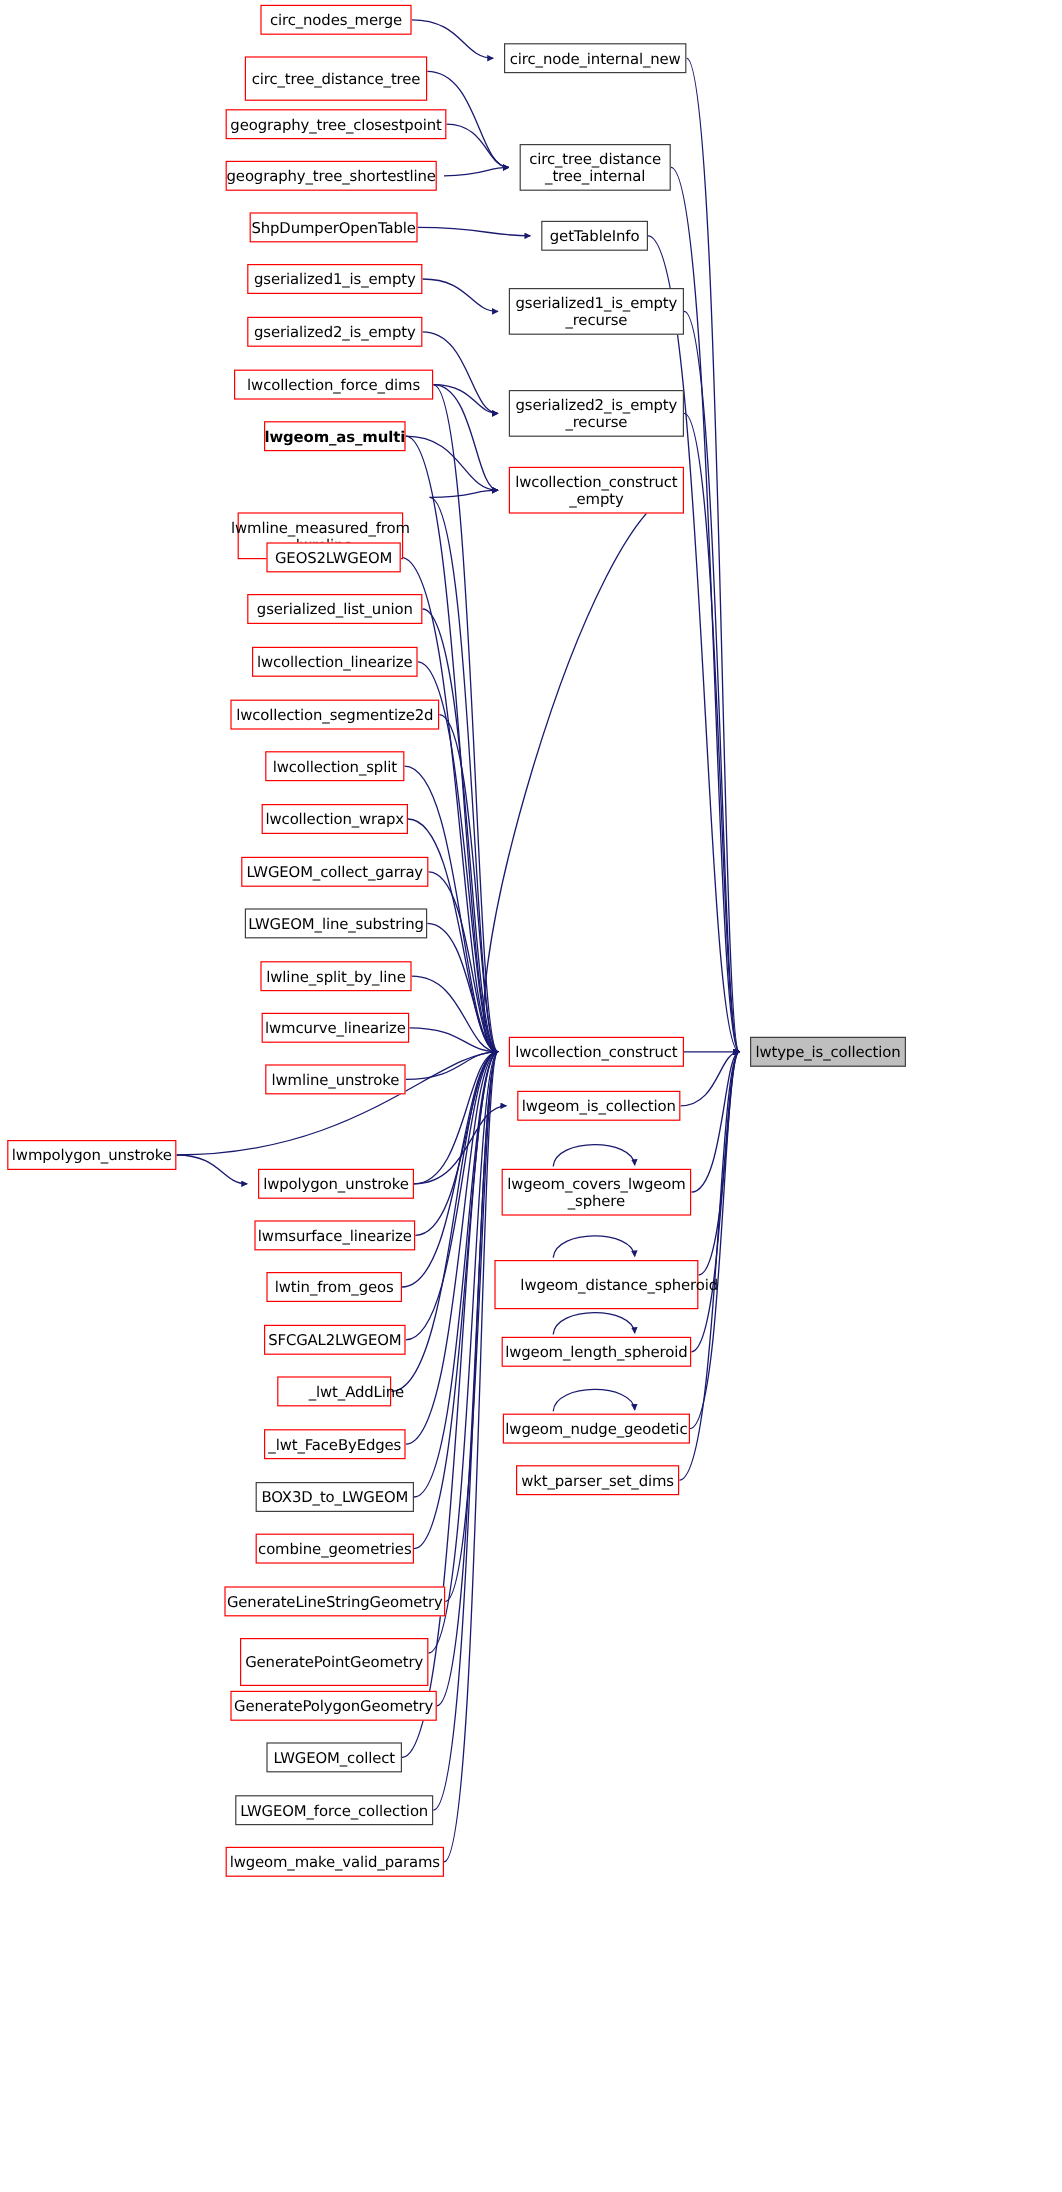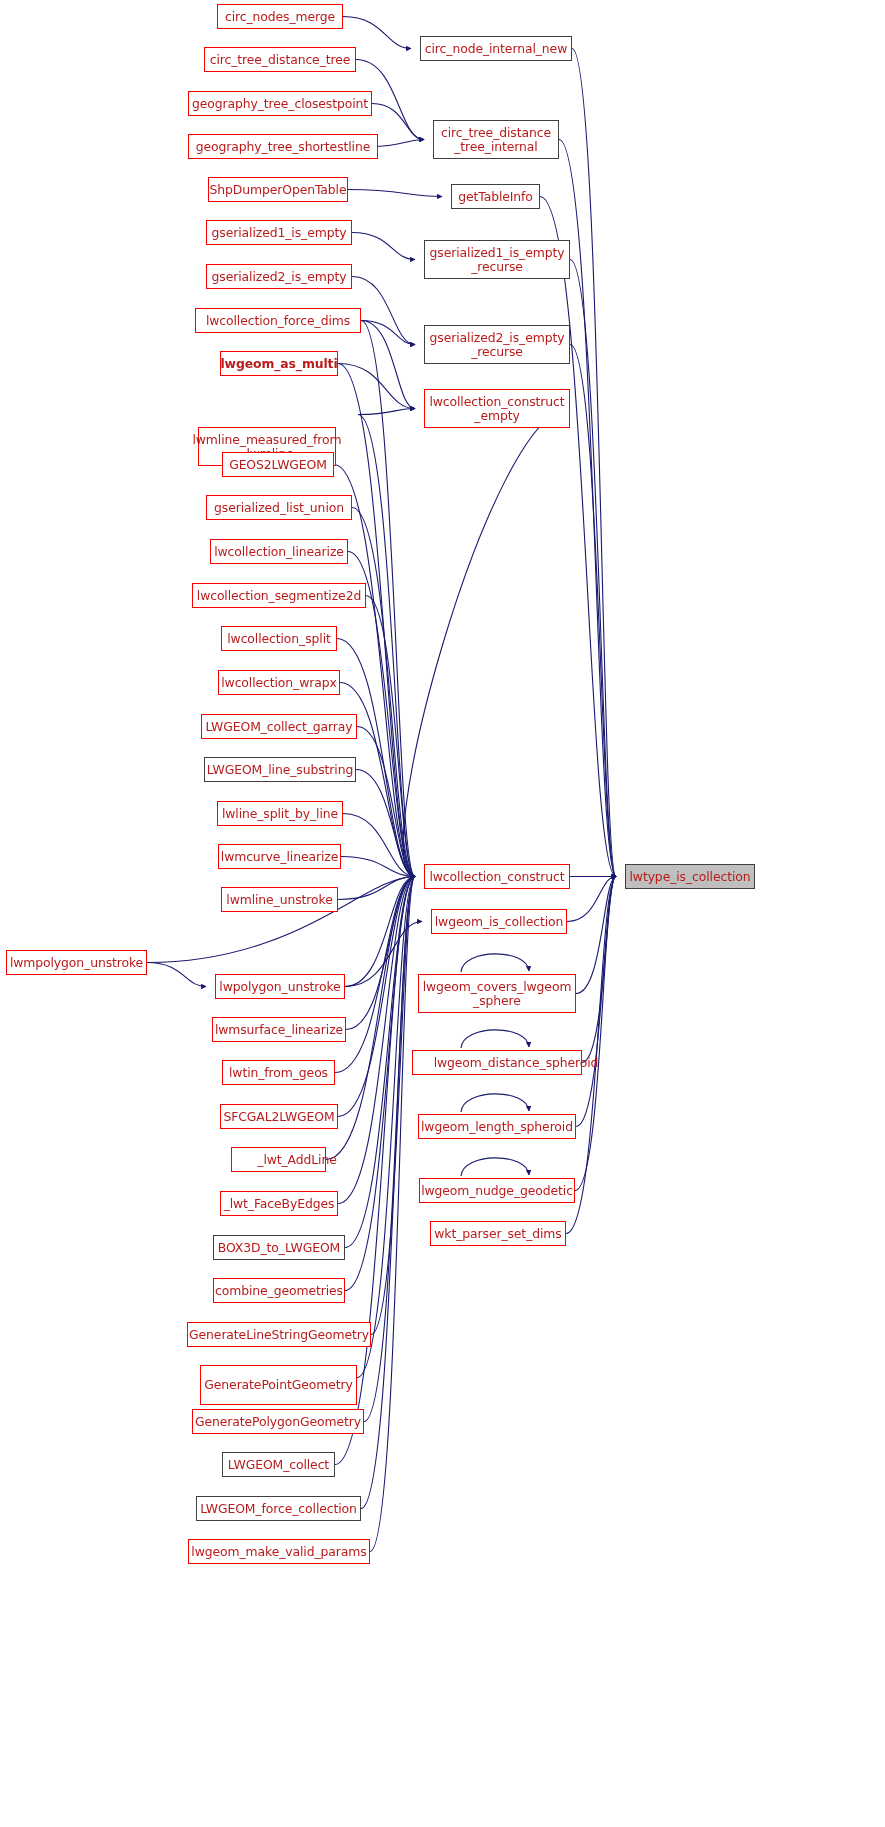--- a/index.html
+++ b/index.html
@@ -25,21 +25,21 @@
   }
   .node {
     position: absolute;
     box-sizing: border-box;
     display: flex;
     align-items: center;
     justify-content: center;
     text-align: center;
     background: #ffffff;
     border: 1px solid #ff0000;
-    color: #b91c1c;
+    color: #000000;
     font-size: 12.4px;
     line-height: 14px;
     white-space: pre-line;
     letter-spacing: -0.1px;
     padding: 0 2px;
   }
   .node.black {
     border: 1px solid #404040;
   }
   .node.current {
@@ -115,25 +115,25 @@
         <path d="M 370 1551.5 C 399.7 1551.5, 399.7 876.5, 415 876.5" marker-end="url(#arrow)"></path>
         <path d="M 358 414.5 C 394.3 414.5, 394.3 876.5, 415 876.5" marker-end="url(#arrow)"></path>
         <path d="M 338 363.5 C 385.3 363.5, 385.3 876.5, 415 876.5" marker-end="url(#arrow)"></path>
         <path d="M 361 320.5 C 395.65 320.5, 395.65 876.5, 415 876.5" marker-end="url(#arrow)"></path>
         <path d="M 345 986.5 C 392.3 986.5, 392.3 921.5, 422 921.5" marker-end="url(#arrow)"></path>
       </g>
   </svg>
   <div id="node-layer">
       <div class="node" style="left: 217px; top: 4px; width: 126px; height: 25px;">circ_nodes_merge</div>
       <div class="node black" style="left: 420px; top: 36px; width: 152px; height: 25px;">circ_node_internal_new</div>
-      <div class="node" style="left: 204px; top: 47px; width: 152px; height: 25px;">circ_tree_distance_tree</div>
+      <div class="node" style="left: 204px; top: 47px; width: 152px; height: 37px;">circ_tree_distance_tree</div>
       <div class="node" style="left: 188px; top: 91px; width: 184px; height: 25px;">geography_tree_closestpoint</div>
       <div class="node black" style="left: 433px; top: 120px; width: 126px; height: 39px;">circ_tree_distance
 _tree_internal</div>
-      <div class="node" style="left: 188px; top: 134px; width: 190px; height: 25px;">geography_tree_shortestline</div>
+      <div class="node" style="left: 188px; top: 134px; width: 176px; height: 25px;">geography_tree_shortestline</div>
       <div class="node" style="left: 208px; top: 177px; width: 140px; height: 25px;">ShpDumperOpenTable</div>
       <div class="node black" style="left: 451px; top: 184px; width: 89px; height: 25px;">getTableInfo</div>
       <div class="node" style="left: 206px; top: 220px; width: 146px; height: 25px;">gserialized1_is_empty</div>
       <div class="node black" style="left: 424px; top: 240px; width: 146px; height: 39px;">gserialized1_is_empty
 _recurse</div>
       <div class="node" style="left: 206px; top: 264px; width: 146px; height: 25px;">gserialized2_is_empty</div>
       <div class="node" style="left: 195px; top: 308px; width: 166px; height: 25px;">lwcollection_force_dims</div>
       <div class="node black" style="left: 424px; top: 325px; width: 146px; height: 39px;">gserialized2_is_empty
 _recurse</div>
       <div class="node" style="left: 220px; top: 351px; width: 118px; height: 25px; font-weight: bold;">lwgeom_as_multi</div>
@@ -153,21 +153,21 @@
       <div class="node" style="left: 218px; top: 844px; width: 123px; height: 25px;">lwmcurve_linearize</div>
       <div class="node" style="left: 424px; top: 864px; width: 146px; height: 25px;">lwcollection_construct</div>
       <div class="node current" style="left: 625px; top: 864px; width: 130px; height: 25px;">lwtype_is_collection</div>
       <div class="node" style="left: 221px; top: 887px; width: 117px; height: 25px;">lwmline_unstroke</div>
       <div class="node" style="left: 431px; top: 909px; width: 136px; height: 25px;">lwgeom_is_collection</div>
       <div class="node" style="left: 6px; top: 950px; width: 141px; height: 25px;">lwmpolygon_unstroke</div>
       <div class="node" style="left: 418px; top: 974px; width: 158px; height: 39px;">lwgeom_covers_lwgeom
 _sphere</div>
       <div class="node" style="left: 215px; top: 974px; width: 130px; height: 25px;">lwpolygon_unstroke</div>
       <div class="node" style="left: 212px; top: 1017px; width: 134px; height: 25px;">lwmsurface_linearize</div>
-      <div class="node" style="left: 412px; top: 1050px; width: 170px; height: 25px; padding-left: 40px;">lwgeom_distance_spheroid</div>
+      <div class="node" style="left: 412px; top: 1050px; width: 170px; height: 41px; padding-left: 40px;">lwgeom_distance_spheroid</div>
       <div class="node" style="left: 222px; top: 1060px; width: 113px; height: 25px;">lwtin_from_geos</div>
       <div class="node" style="left: 220px; top: 1104px; width: 118px; height: 25px;">SFCGAL2LWGEOM</div>
       <div class="node" style="left: 418px; top: 1114px; width: 158px; height: 25px;">lwgeom_length_spheroid</div>
       <div class="node" style="left: 231px; top: 1147px; width: 95px; height: 25px; padding-left: 39px;">_lwt_AddLine</div>
       <div class="node" style="left: 220px; top: 1191px; width: 118px; height: 25px;">_lwt_FaceByEdges</div>
       <div class="node" style="left: 419px; top: 1178px; width: 156px; height: 25px;">lwgeom_nudge_geodetic</div>
       <div class="node black" style="left: 213px; top: 1235px; width: 132px; height: 25px;">BOX3D_to_LWGEOM</div>
       <div class="node" style="left: 430px; top: 1221px; width: 136px; height: 25px;">wkt_parser_set_dims</div>
       <div class="node" style="left: 213px; top: 1278px; width: 132px; height: 25px; text-align: center;">combine_geometries</div>
       <div class="node" style="left: 187px; top: 1322px; width: 184px; height: 25px;">GenerateLineStringGeometry</div>

